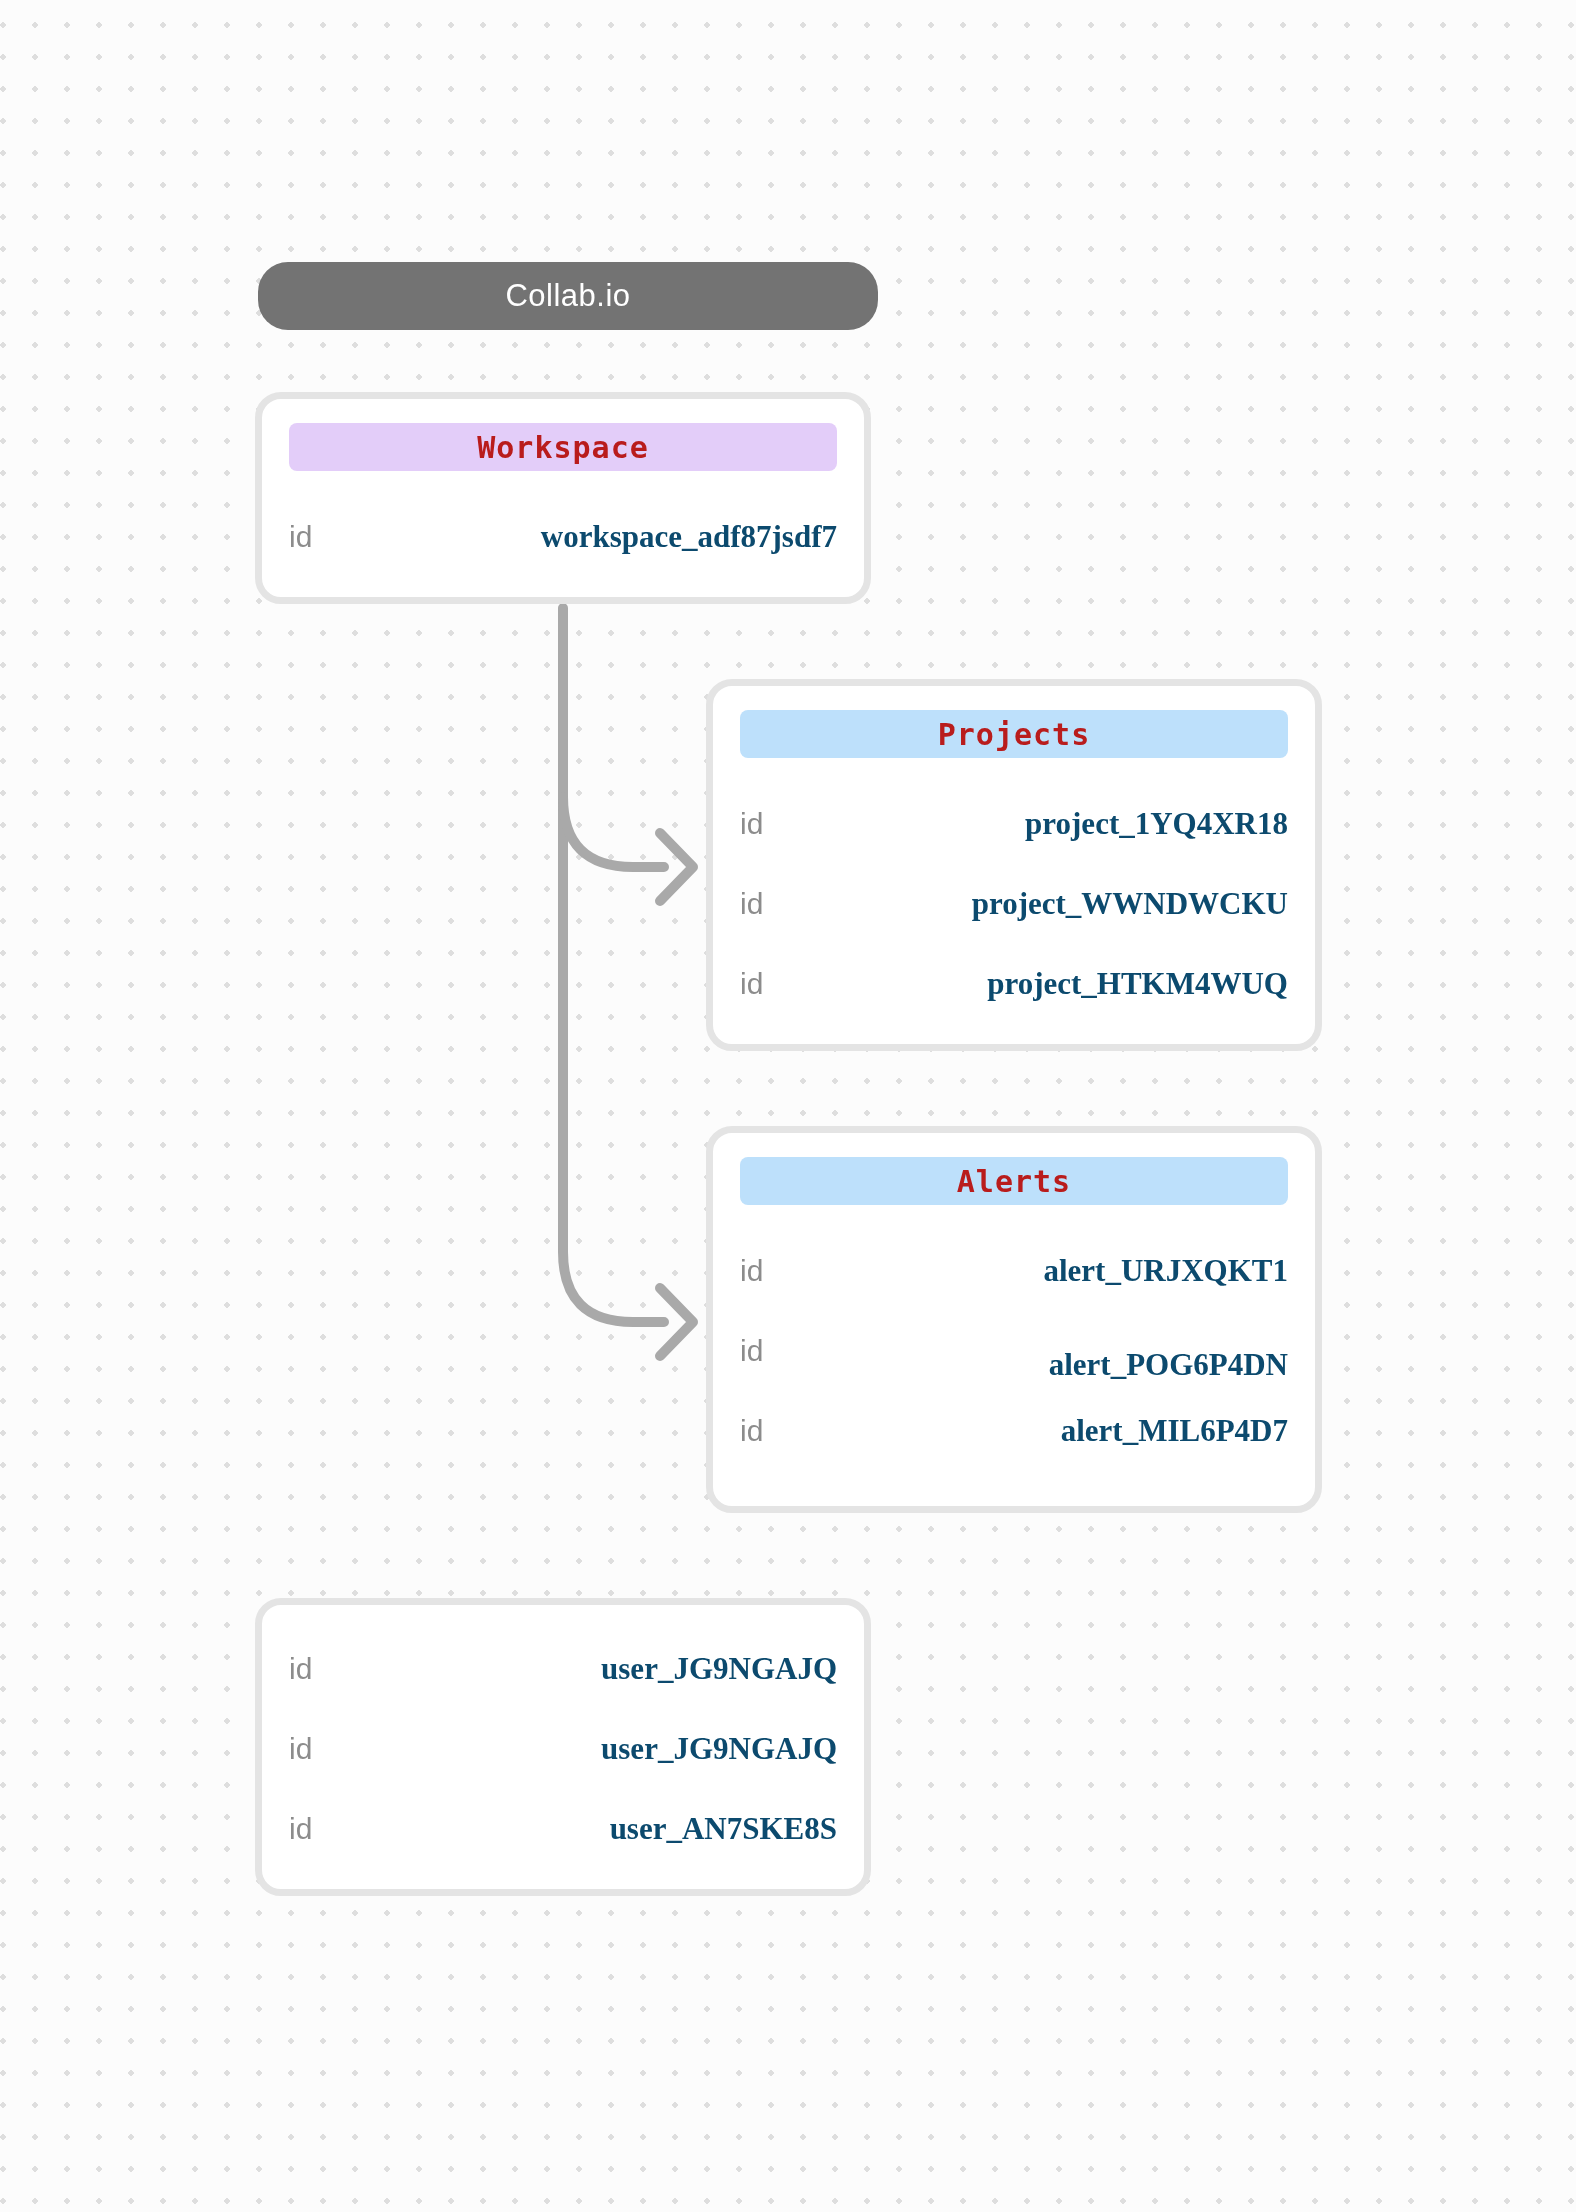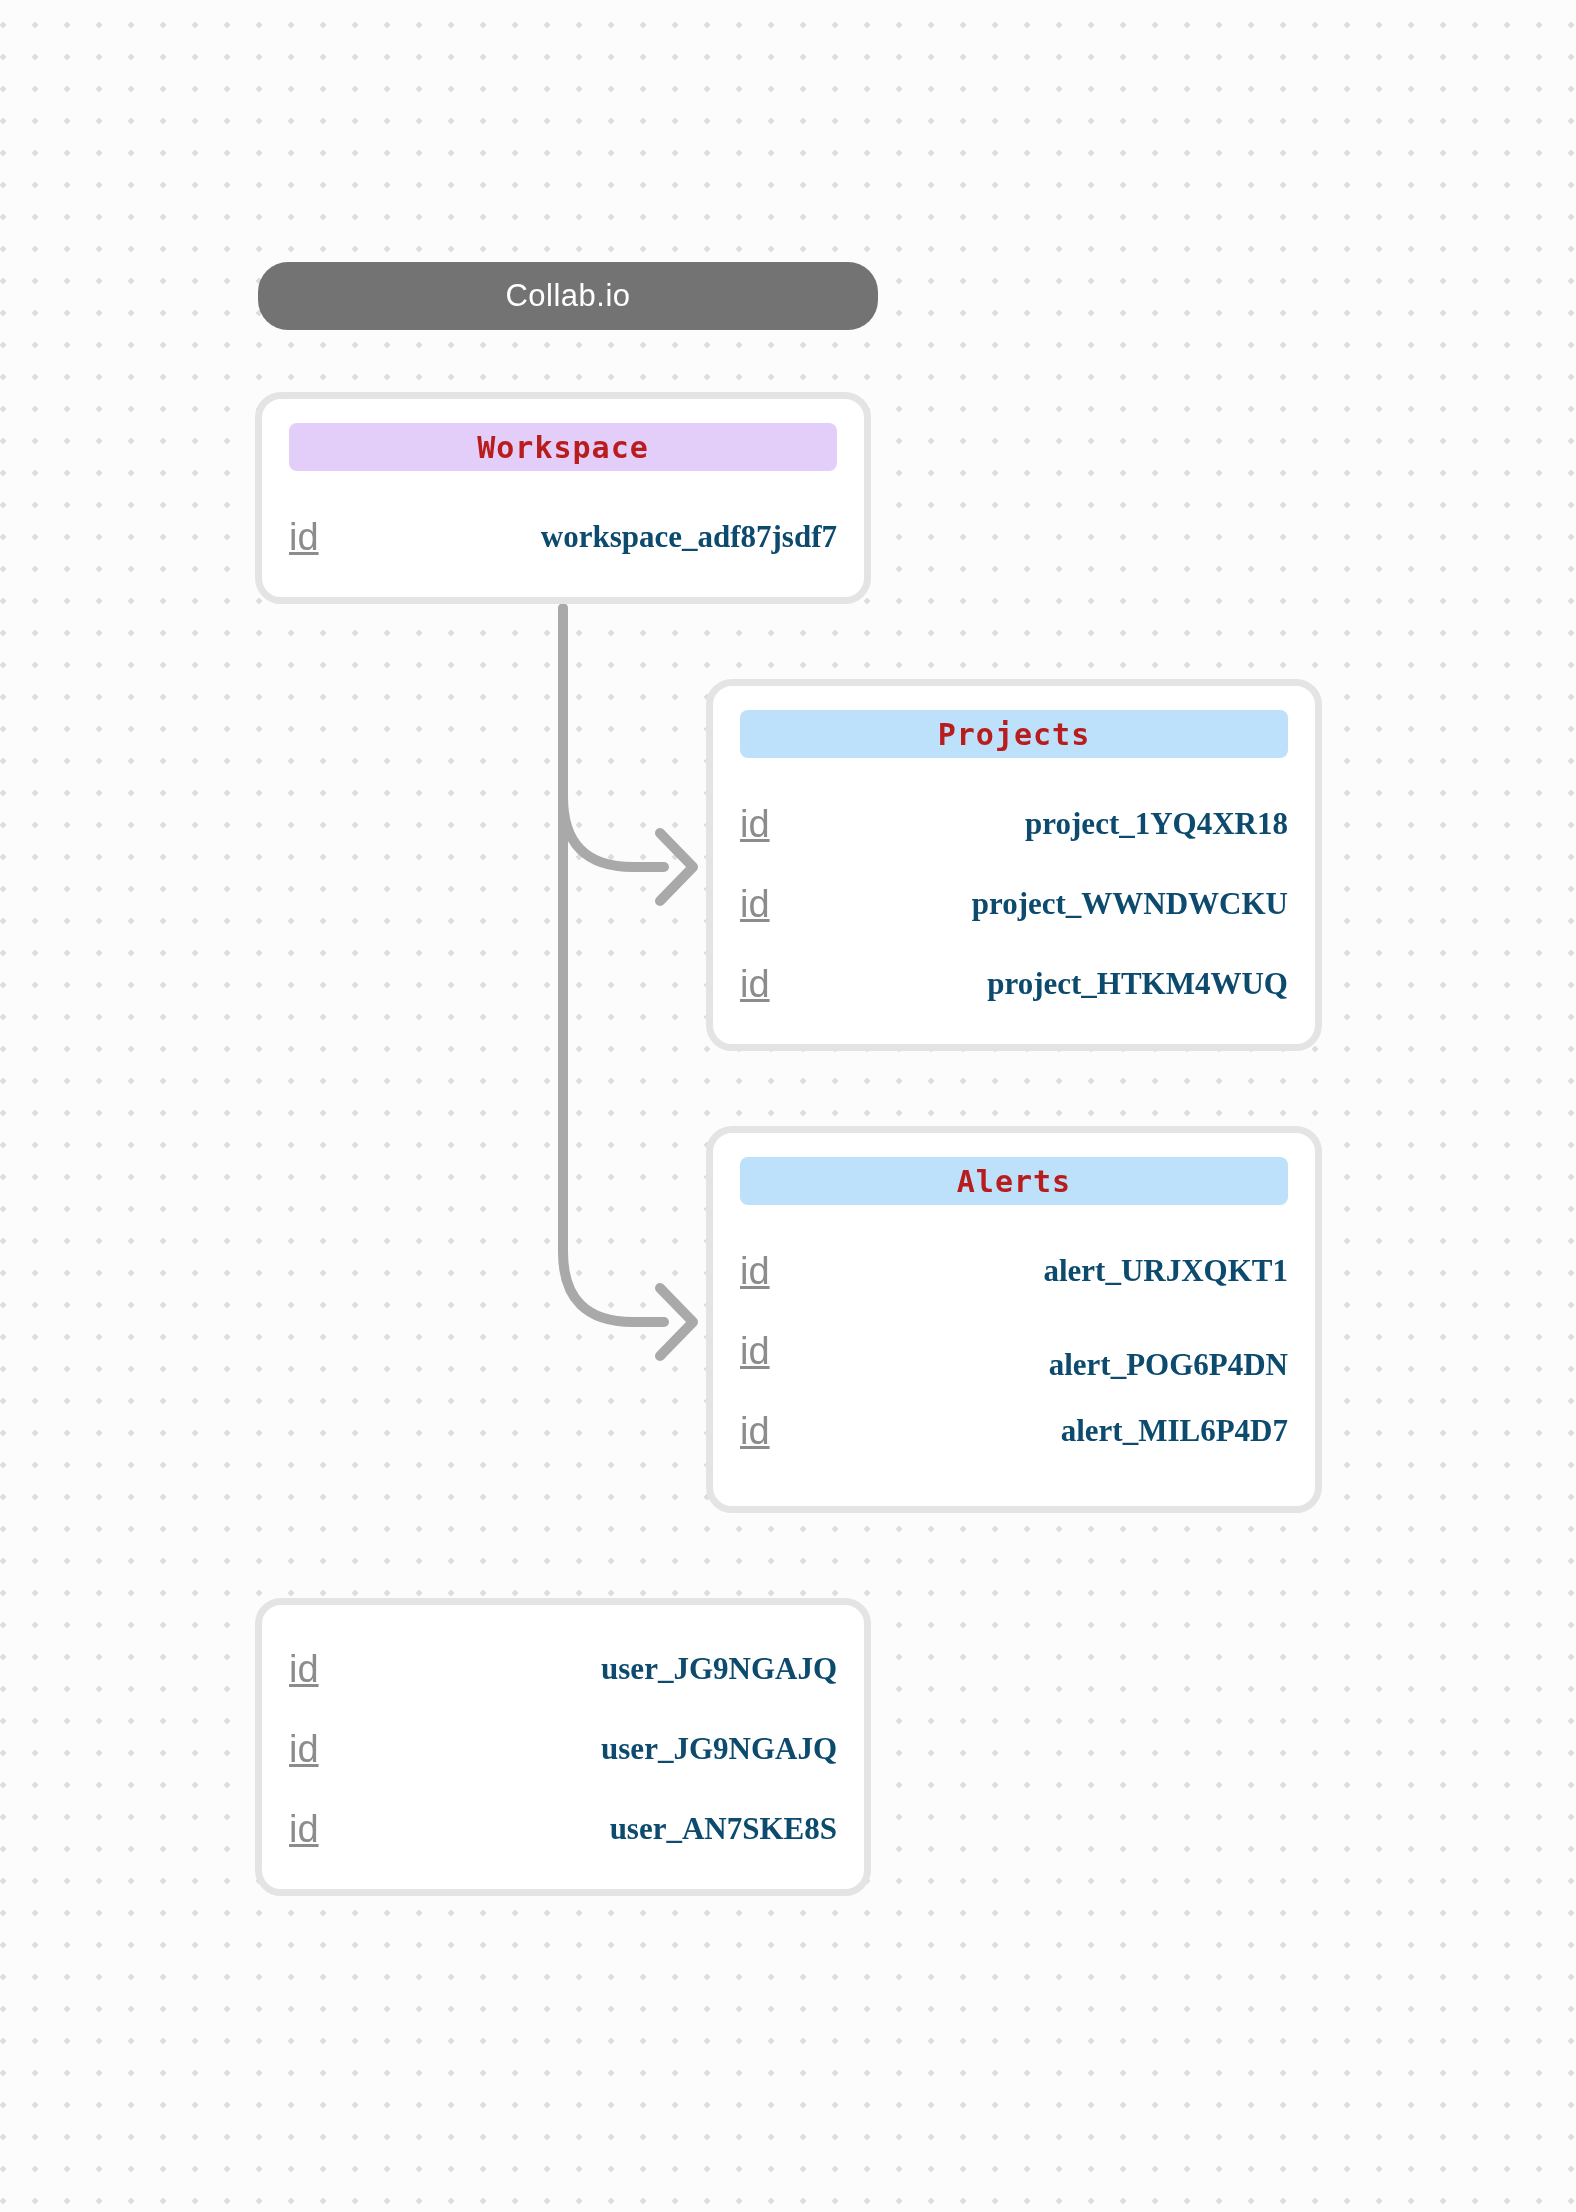--- a/index.html
+++ b/index.html
@@ -53,23 +53,22 @@
     letter-spacing: 1px;
   }
 
   .row {
     height: 80px;
     display: flex; align-items: center; justify-content: space-between;
   }
   .card-header + .row { margin-top: 26px; }
 
   .key {
-    font-size: 38px;
+    font-size: 30px;
     color: #8c8c8c;
-    text-decoration: underline;
   }
   .val {
     font-family: Liberation Serif, serif;
     font-weight: 700;
     font-size: 31px;
     color: #0c4a6e;
   }
   
   .card-alerts .row:nth-of-type(3) .val { transform: translateY(14px); }
 

